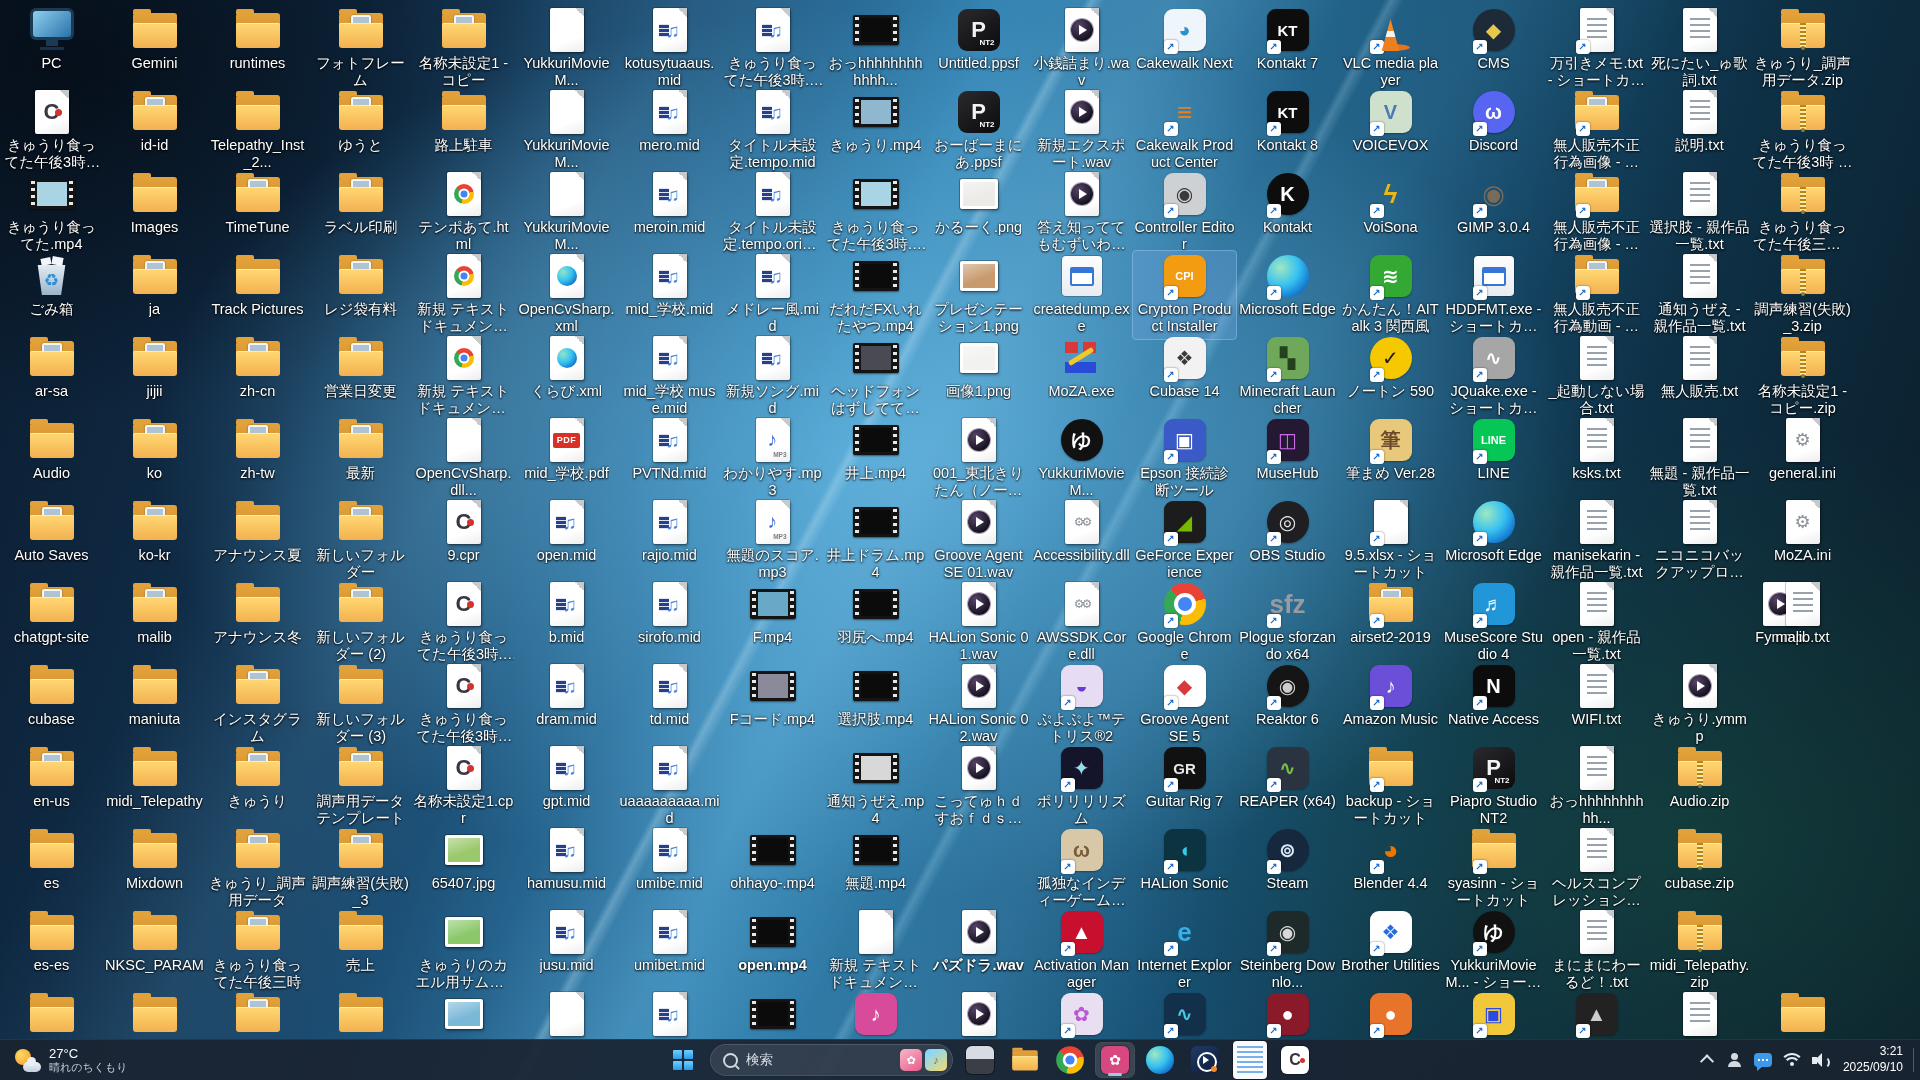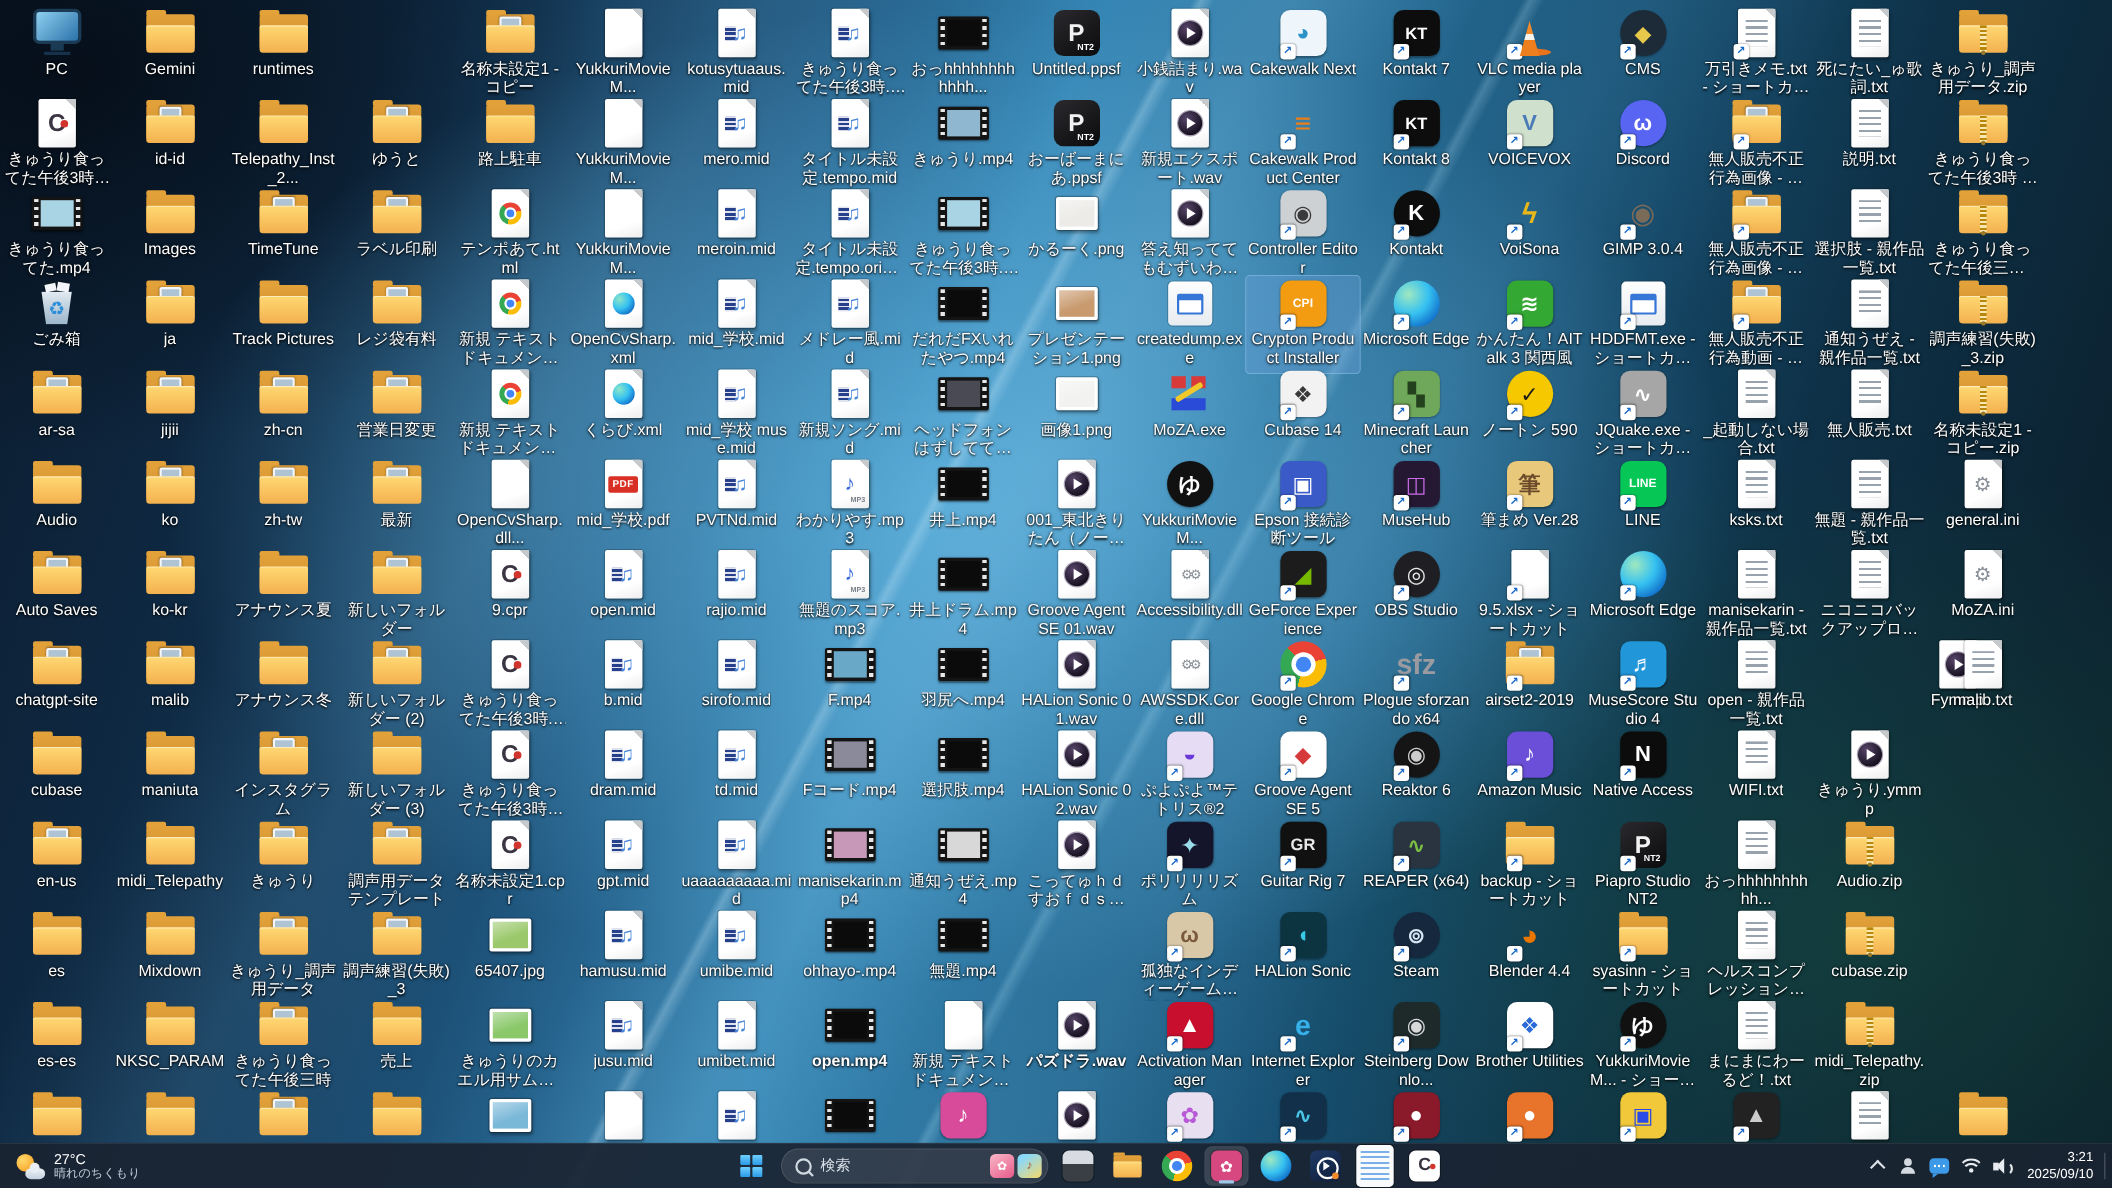--- a/index.html
+++ b/index.html
@@ -226,20 +226,30 @@
       </div>
       <div class="cell" title="runtimes" style="left: 206px; top: 5px;">
         <div class="ic">
           <span class="fw">
             <i class="fb"></i>
             <i class="ff"></i>
           </span>
         </div>
         <div class="lbl">runtimes</div>
       </div>
+      <div class="cell" title="フォトフレーム" style="left: 309px; top: 5px;">
+        <div class="ic">
+          <span class="fw">
+            <i class="fb"></i>
+            <i class="fimg"></i>
+            <i class="ff"></i>
+          </span>
+        </div>
+        <div class="lbl">フォトフレーム</div>
+      </div>
       <div class="cell" title="名称未設定1 - コピー" style="left: 412px; top: 5px;">
         <div class="ic">
           <span class="fw">
             <i class="fb"></i>
             <i class="fimg"></i>
             <i class="ff"></i>
           </span>
         </div>
         <div class="lbl">名称未設定1 - コピー</div>
       </div>
@@ -1637,28 +1647,20 @@
       <div class="cell" title="uaaaaaaaaa.mid" style="left: 618px; top: 743px;">
         <div class="ic">
           <span class="pg">
             <span class="g-mid">
               <i></i>
               <b>♫</b>
             </span>
           </span>
         </div>
         <div class="lbl">uaaaaaaaaa.mid</div>
-      </div>
-      <div class="cell" title="manisekarin.mp4" style="left: 721px; top: 743px;">
-        <div class="ic">
-          <span class="fs">
-            <i class="fs-c" style="background:#c898b8"></i>
-          </span>
-        </div>
-        <div class="lbl">manisekarin.mp4</div>
       </div>
       <div class="cell" title="通知うぜえ.mp4" style="left: 824px; top: 743px;">
         <div class="ic">
           <span class="fs">
             <i class="fs-c" style="background:#d8d8d8"></i>
           </span>
         </div>
         <div class="lbl">通知うぜえ.mp4</div>
       </div>
       <div class="cell" title="こってゅｈｄすおｆｄｓｂふぉ.wav" style="left: 927px; top: 743px;">

